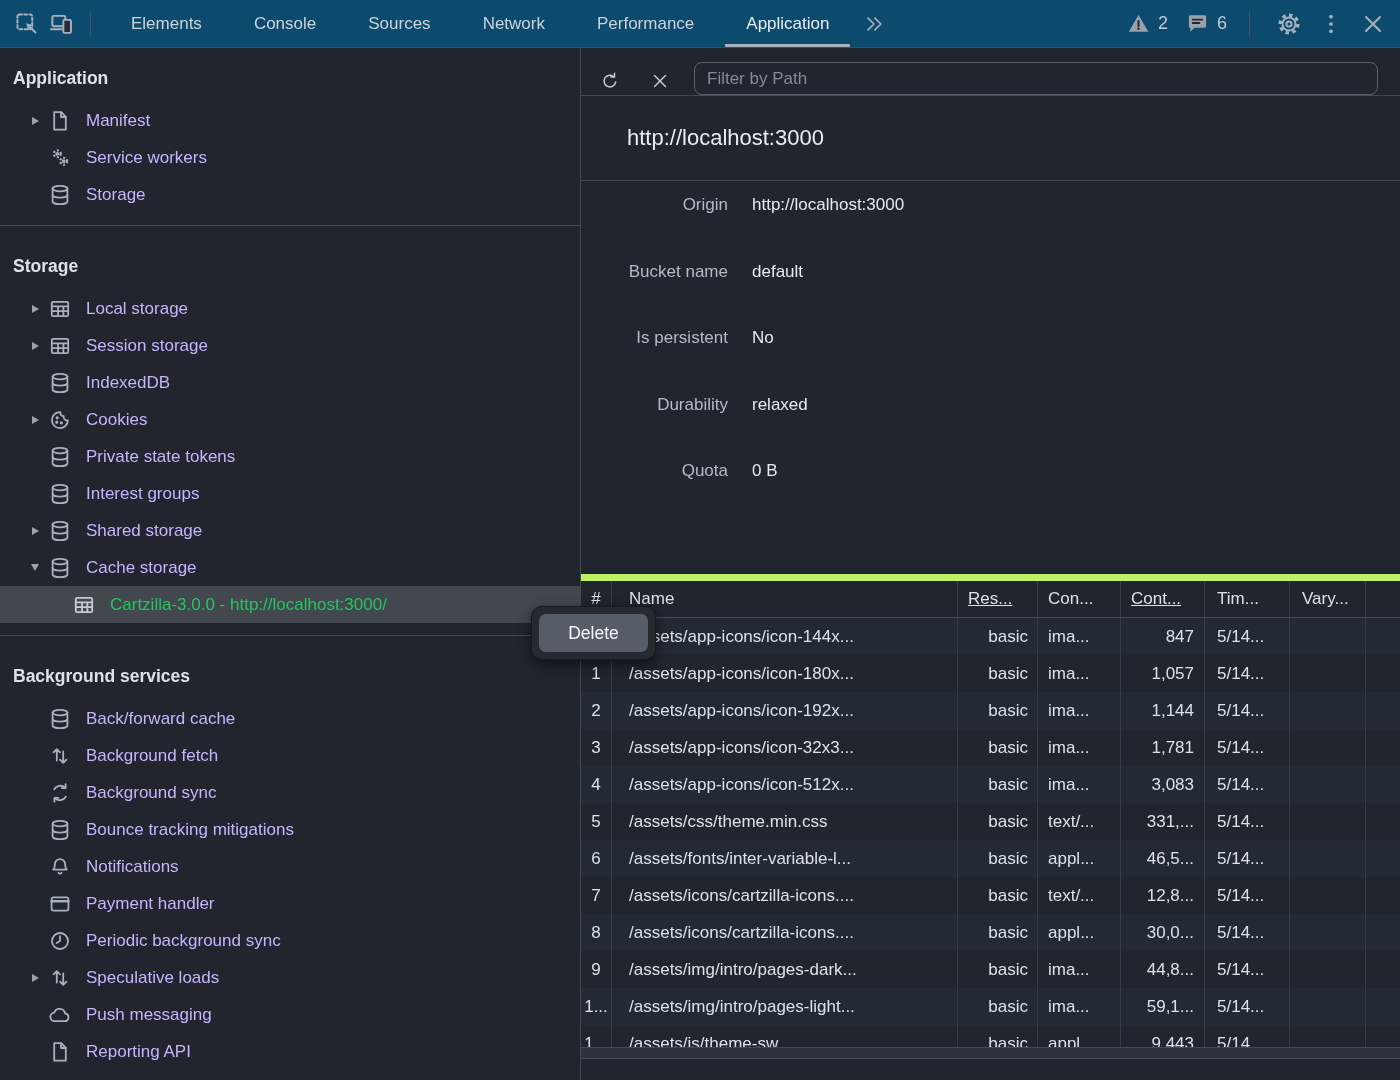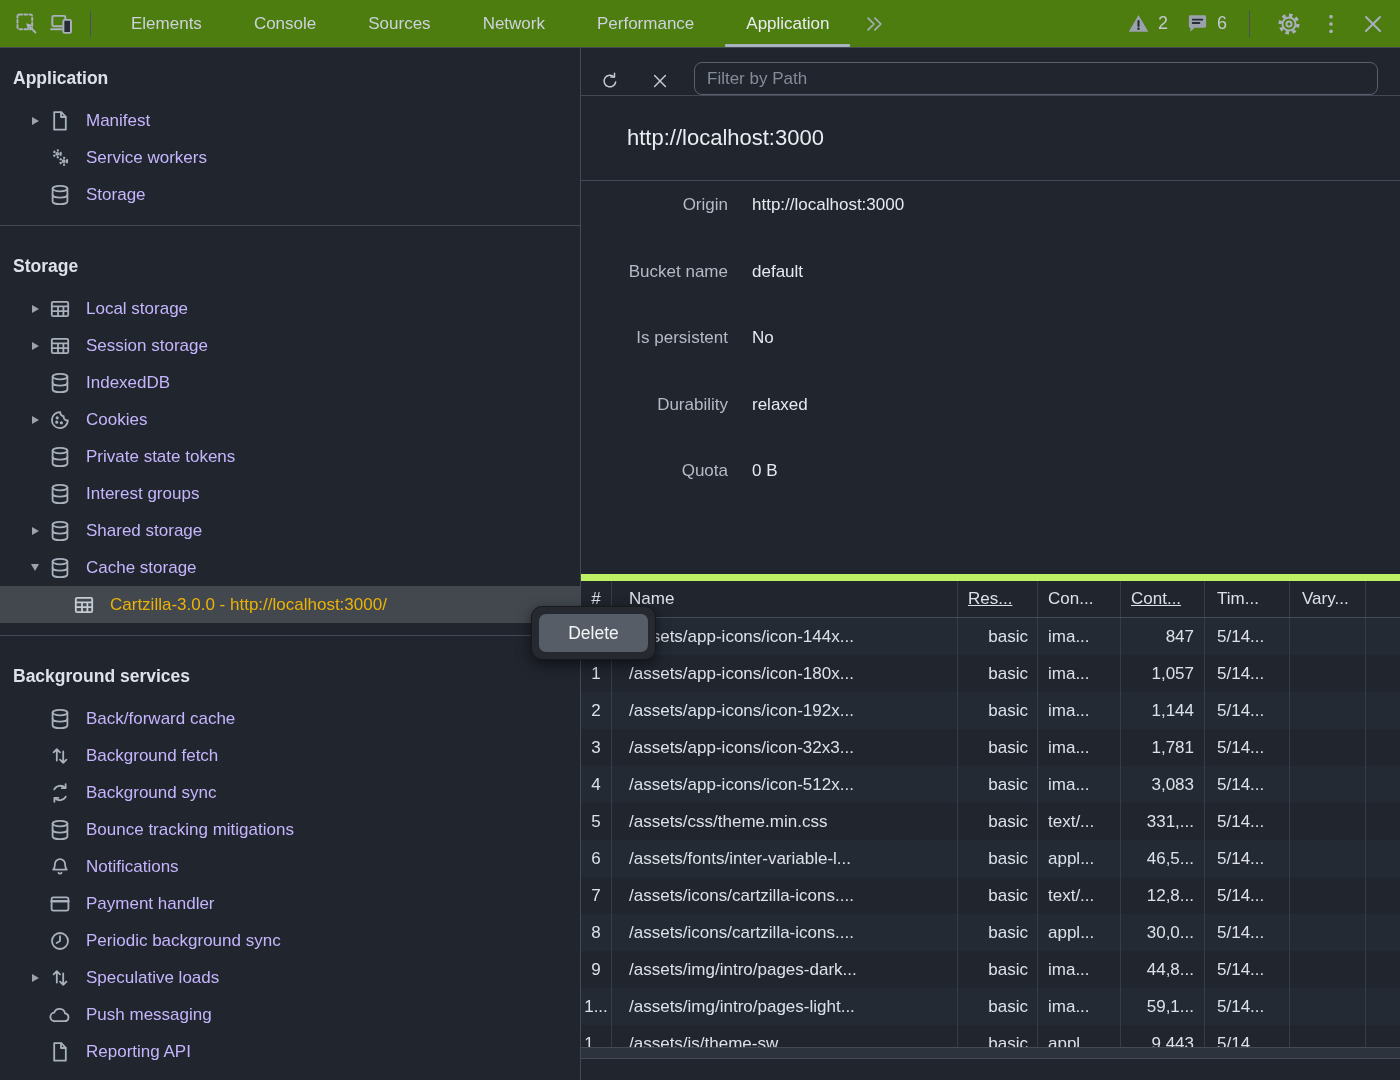--- a/index.html
+++ b/index.html
@@ -9,21 +9,21 @@
     color:#dbe0e8;
     font-family:"Liberation Sans","DejaVu Sans",sans-serif;
     font-size:17px;
     position:relative;
   }
   .icon { display:inline-flex; width:24px; height:24px; flex:none; }
   .icon svg { width:100%; height:100%; }
 
   
   .top-toolbar {
-    height:48px; background:#4d7c0f; border-bottom:1px solid #444a55;
+    height:48px; background:#0c4a6e; border-bottom:1px solid #444a55;
     display:flex; align-items:center; padding-left:10px;
   }
   .tb-btn {
     width:34px; height:34px; background:none; border:none; color:#a9b1bc;
     display:flex; align-items:center; justify-content:center; cursor:pointer; padding:4px;
   }
   .tb-btn svg { width:26px; height:26px; }
   .vdiv { width:1px; height:26px; background:#4a515c; margin:0 12px; flex:none; }
   .tabs { display:flex; height:100%; margin-left:2px; }
   .tab {
@@ -53,21 +53,21 @@
   .section:last-child { border-bottom:none; }
   .section-title {
     height:54px; display:flex; align-items:center; padding:6px 13px 0;
     font-weight:700; font-size:17.5px; color:#dde2ea;
   }
   .tree-item {
     height:37px; display:flex; align-items:center; padding-left:27px;
     color:#c4b5fd; cursor:pointer; white-space:nowrap;
   }
   .tree-item.child { padding-left:51px; }
-  .tree-item.selected { background:#43484f; color:#eab308; }
+  .tree-item.selected { background:#43484f; color:#22c55e; }
   .tree-item .icon { color:#a9b1bc; margin:0 14px 0 5px; }
   .tree-item.selected .icon { color:#c6ccd4; }
   .expander { width:16px; height:37px; display:flex; align-items:center; justify-content:center; flex:none; }
   .expander.collapsed::before {
     content:""; border-left:7.5px solid #9ba3ad;
     border-top:4.5px solid transparent; border-bottom:4.5px solid transparent;
   }
   .expander.expanded::before {
     content:""; border-top:7.5px solid #9ba3ad;
     border-left:4.5px solid transparent; border-right:4.5px solid transparent;

